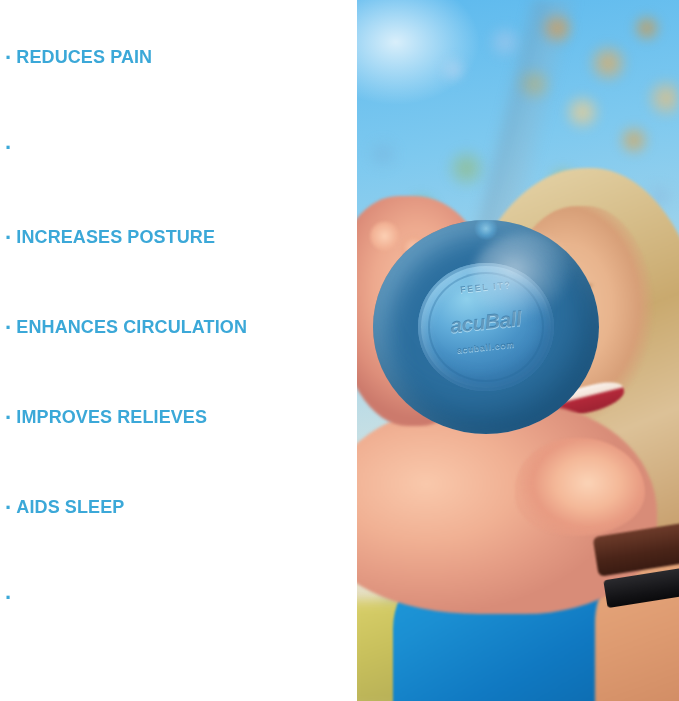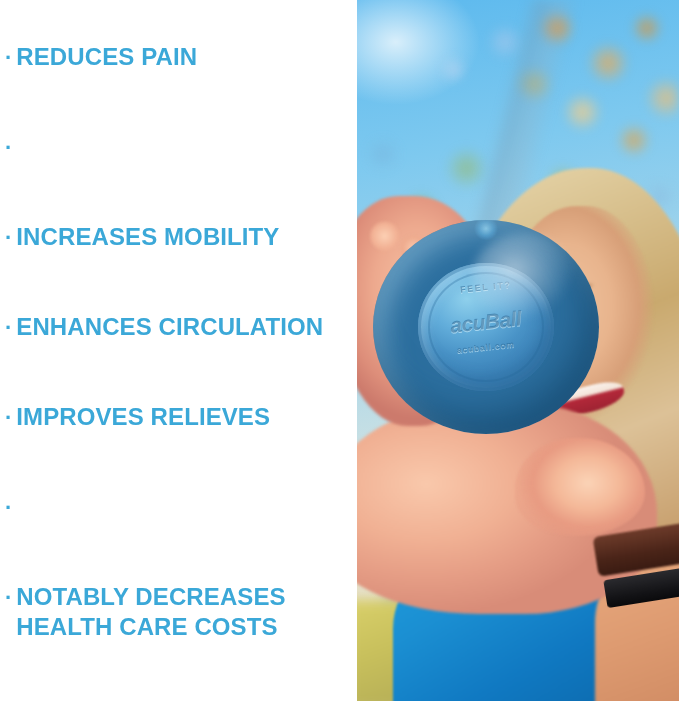--- a/index.html
+++ b/index.html
@@ -48,21 +48,21 @@
     color: #3ba8d8;
     font-size: 22px;
     line-height: 34px;
     padding-right: 4px;
     font-weight: 700;
     transform: translateY(-1px);
   }
   .benefit-text {
     flex: 1 1 auto;
     color: #3ba8d8;
-    font-size: 24px;
+    font-size: 18px;
     line-height: 30px;
     font-weight: 700;
     letter-spacing: 0.1px;
     white-space: pre-line;
   }
 
   
   #photo-panel {
     position: absolute;
     left: 357px;
@@ -398,41 +398,40 @@
         <span class="benefit-bullet">·</span>
         <span class="benefit-text">REDUCES PAIN</span>
       </li>
 
       <li class="benefit-item">
         <span class="benefit-bullet">·</span>
       </li>
 
       <li class="benefit-item">
         <span class="benefit-bullet">·</span>
-        <span class="benefit-text">INCREASES MOBILITY</span>
+        <span class="benefit-text">INCREASES POSTURE</span>
       </li>
 
       <li class="benefit-item">
         <span class="benefit-bullet">·</span>
         <span class="benefit-text">ENHANCES CIRCULATION</span>
       </li>
 
       <li class="benefit-item">
         <span class="benefit-bullet">·</span>
         <span class="benefit-text">IMPROVES RELIEVES</span>
       </li>
 
       <li class="benefit-item">
         <span class="benefit-bullet">·</span>
-      </li>
-
-      <li class="benefit-item">
-        <span class="benefit-bullet">·</span>
-        <span class="benefit-text">NOTABLY DECREASES
-HEALTH CARE COSTS</span>
+        <span class="benefit-text">AIDS SLEEP</span>
+      </li>
+
+      <li class="benefit-item">
+        <span class="benefit-bullet">·</span>
       </li>
 
     </ul>
   </div>
 
   <div id="photo-panel">
 
     <div class="photo-layer" id="photo-sky"></div>
     <div class="photo-layer" id="photo-foliage"></div>
     <div class="photo-layer" id="photo-branch"></div>

